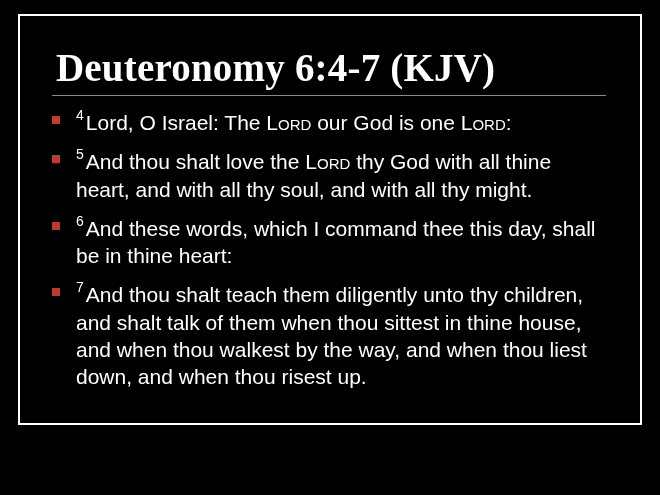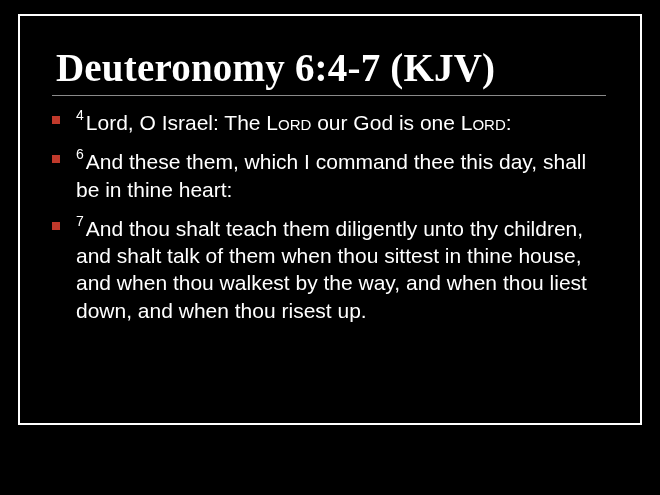--- a/index.html
+++ b/index.html
@@ -97,24 +97,28 @@
     <h1 class="title">Deuteronomy 6:4-7 (KJV)</h1>
     <div class="title-rule"></div>
 
     <ul class="verses">
 
       <li class="verse">
         <span class="bullet"></span>
         <span class="vnum">4</span><span><span>Lord, O Israel: The </span><span class="sc">Lord</span><span> our God is one </span><span class="sc">Lord</span><span>:</span></span>
       </li>
 
+      <li class="verse">
+        <span class="bullet"></span>
+        <span class="vnum">5</span><span><span>And thou shalt love the </span><span class="sc">Lord</span><span> thy God with all thine heart, and with all thy soul, and with all thy might.</span></span>
+      </li>
 
       <li class="verse">
         <span class="bullet"></span>
-        <span class="vnum">6</span><span><span>And these them, which I command thee this day, shall be in thine heart:</span></span>
+        <span class="vnum">6</span><span><span>And these words, which I command thee this day, shall be in thine heart:</span></span>
       </li>
 
       <li class="verse">
         <span class="bullet"></span>
         <span class="vnum">7</span><span><span>And thou shalt teach them diligently unto thy children, and shalt talk of them when thou sittest in thine house, and when thou walkest by the way, and when thou liest down, and when thou risest up.</span></span>
       </li>
 
     </ul>
   </div>
 </div>

